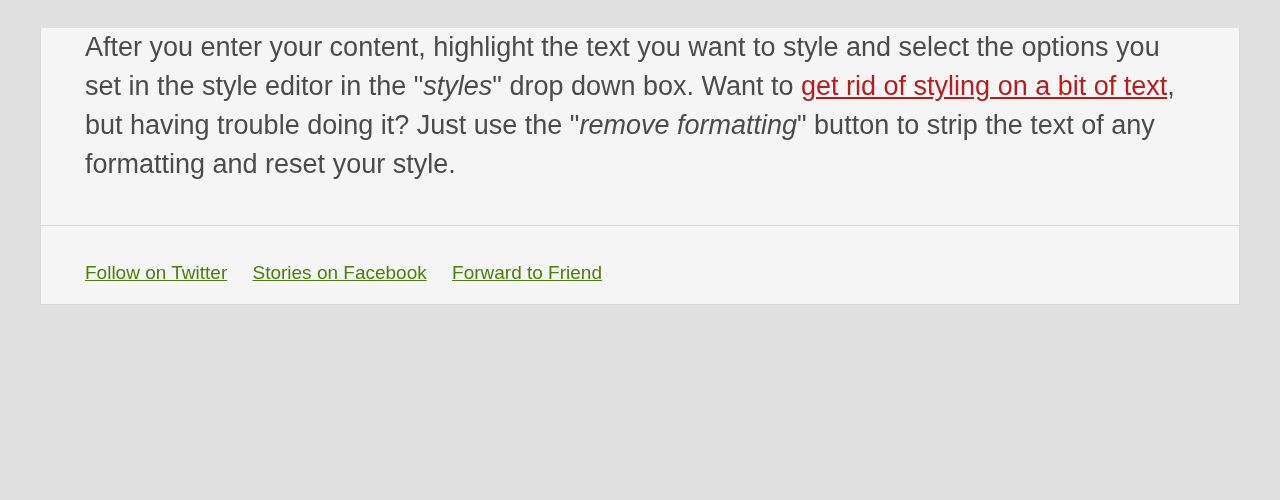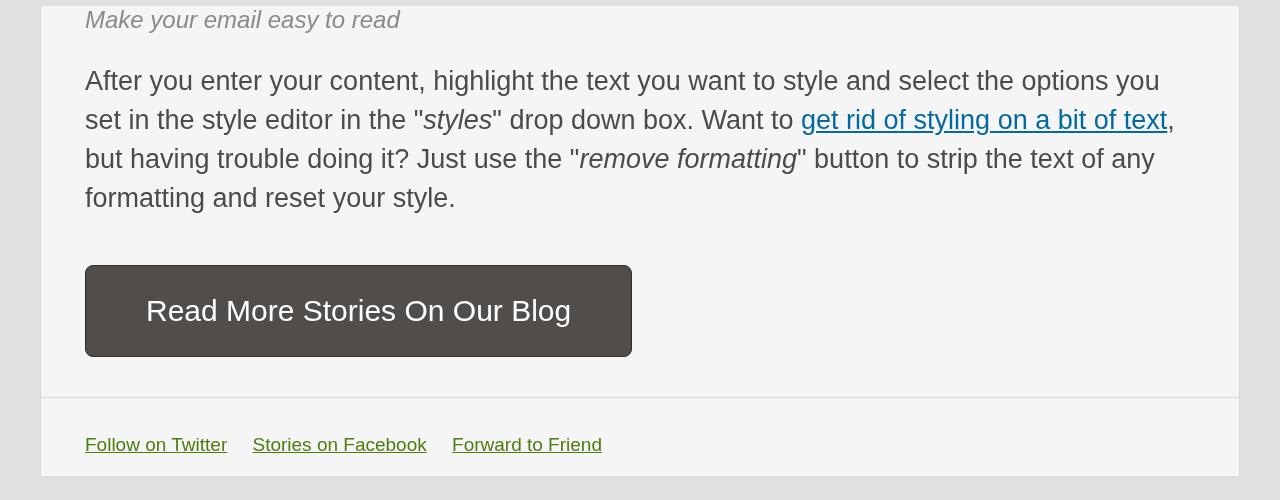--- a/index.html
+++ b/index.html
@@ -33,21 +33,21 @@
     font-size: 27px;
     line-height: 1.45;
     color: #4b4b4b;
     margin-top: 28px;
   }
   .body-text em {
     font-style: italic;
     margin-top: 14px;
   }
   .body-text a {
-    color: #0369a1;
+    color: #b91c1c;
     text-decoration: underline;
   }
   .cta {
     display: inline-block;
     margin-top: 46px;
     background: #504d4a;
     color: #fff;
     font-size: 30px;
     padding: 28px 60px;
     border-radius: 8px;
@@ -69,27 +69,25 @@
     margin-right: 20px;
     cursor: pointer;
   }
 </style>
 </head>
 <body>
 
 <div class="page">
   <div class="outer">
     <div class="content">
-      <div class="subtitle">Make your email easy to read</div>
 
       <div class="body-text">
         <span>After you enter your content, highlight the text you want to style and select the options you set in the style editor in the "</span><em>styles</em><span>" drop down box. Want to </span><a href="#">get rid of styling on a bit of text</a><span>, but having trouble doing it? Just use the "</span><em>remove formatting</em><span>" button to strip the text of any formatting and reset your style.</span>
       </div>
 
-      <div class="cta">Read More Stories On Our Blog</div>
     </div>
 
     <div class="footer">
       <div class="footer-links">
         <a>Follow on Twitter</a>
         <a>Stories on Facebook</a>
         <a>Forward to Friend</a>
       </div>
     </div>
   </div>

